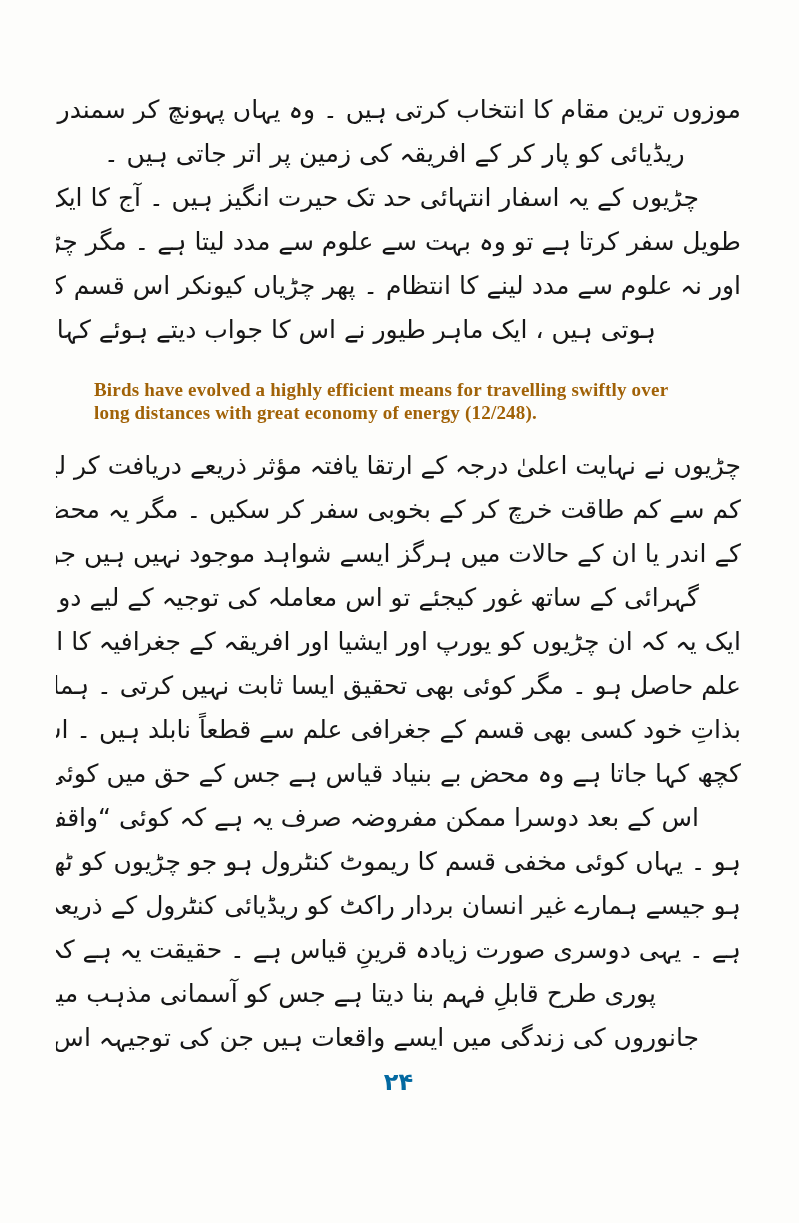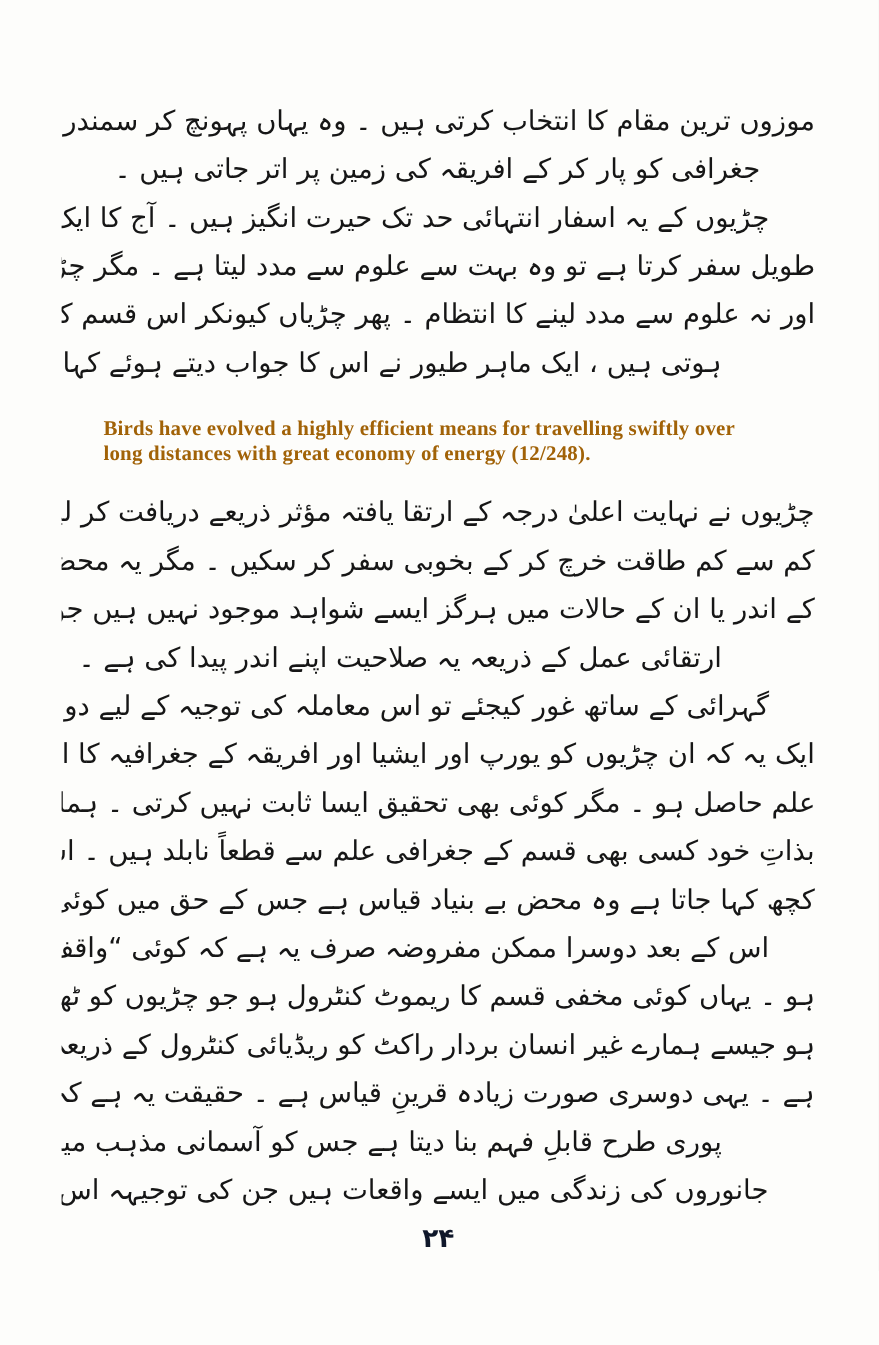--- a/index.html
+++ b/index.html
@@ -56,47 +56,46 @@
   }
   .quote .qline { white-space: nowrap; overflow: hidden; }
   
   .pagenum {
     direction: rtl;
     margin-top: 8px;
     text-align: center;
     font-family: "DejaVu Sans", sans-serif;
     font-weight: 700;
     font-size: 24px;
-    color: #0f172a;
+    color: #0369a1;
   }
 </style>
 </head>
 <body>
 
 <div class="page">
 
   <div class="urdu">
     <div class="uline">موزوں ترین مقام کا انتخاب کرتی ہیں ۔ وہ یہاں پہونچ کر سمندر میں داخل ہوتی ہیں اور آبنائے</div>
-    <div class="uline pos-left">جغرافی کو پار کر کے افریقہ کی زمین پر اتر جاتی ہیں ۔</div>
+    <div class="uline pos-left">ریڈیائی کو پار کر کے افریقہ کی زمین پر اتر جاتی ہیں ۔</div>
     <div class="uline indent">چڑیوں کے یہ اسفار انتہائی حد تک حیرت انگیز ہیں ۔ آج کا ایک انسان جب اس قسم کا</div>
     <div class="uline">طویل سفر کرتا ہے تو وہ بہت سے علوم سے مدد لیتا ہے ۔ مگر چڑیوں کے اندر نہ انسانی ذہن ہے</div>
     <div class="uline">اور نہ علوم سے مدد لینے کا انتظام ۔ پھر چڑیاں کیونکر اس قسم کے پیچیدہ اسفار میں کامیاب</div>
     <div class="uline center">ہوتی ہیں ، ایک ماہر طیور نے اس کا جواب دیتے ہوئے کہا ہے :</div>
   </div>
 
   <div class="quote">
     <div class="qline">Birds have evolved a highly efficient means for travelling swiftly over</div>
     <div class="qline">long distances with great economy of energy (12/248).</div>
   </div>
 
   <div class="urdu">
     <div class="uline">چڑیوں نے نہایت اعلیٰ درجہ کے ارتقا یافتہ مؤثر ذریعے دریافت کر لیے ہیں تاکہ وہ لمبے فاصلوں پر</div>
     <div class="uline">کم سے کم طاقت خرچ کر کے بخوبی سفر کر سکیں ۔ مگر یہ محض الفاظ ہیں ۔ حقیقت یہ ہے کہ چڑیوں</div>
     <div class="uline">کے اندر یا ان کے حالات میں ہرگز ایسے شواہد موجود نہیں ہیں جو یہ ثابت کریں کہ چڑیوں نے کسی</div>
-    <div class="uline center">ارتقائی عمل کے ذریعہ یہ صلاحیت اپنے اندر پیدا کی ہے ۔</div>
     <div class="uline indent">گہرائی کے ساتھ غور کیجئے تو اس معاملہ کی توجیہ کے لیے دو ہی ممکن مفروضے ہو سکتے ہیں ۔</div>
     <div class="uline">ایک یہ کہ ان چڑیوں کو یورپ اور ایشیا اور افریقہ کے جغرافیہ کا اور اس کی خشکی اور تری کا مکمل</div>
     <div class="uline">علم حاصل ہو ۔ مگر کوئی بھی تحقیق ایسا ثابت نہیں کرتی ۔ ہماری تمام معلومات کے مطابق چڑیاں</div>
     <div class="uline">بذاتِ خود کسی بھی قسم کے جغرافی علم سے قطعاً نابلد ہیں ۔ اس مفروضہ کو ثابت کرنے کے لیے جو</div>
     <div class="uline">کچھ کہا جاتا ہے وہ محض بے بنیاد قیاس ہے جس کے حق میں کوئی علمی شہادت موجود نہیں ۔</div>
     <div class="uline indent">اس کے بعد دوسرا ممکن مفروضہ صرف یہ ہے کہ کوئی “واقفِ جغرافیہ” ان کی رہنمائی کر رہا</div>
     <div class="uline">ہو ۔ یہاں کوئی مخفی قسم کا ریموٹ کنٹرول ہو جو چڑیوں کو ٹھیک اسی طرح مسلسل رہنمائی دے رہا</div>
     <div class="uline">ہو جیسے ہمارے غیر انسان بردار راکٹ کو ریڈیائی کنٹرول کے ذریعہ دور سے رہنمائی دی جاتی</div>
     <div class="uline">ہے ۔ یہی دوسری صورت زیادہ قرینِ قیاس ہے ۔ حقیقت یہ ہے کہ یہ واقعہ اس عقیدہ کو</div>
     <div class="uline center">پوری طرح قابلِ فہم بنا دیتا ہے جس کو آسمانی مذہب میں وحی سے تعبیر کیا گیا ہے ۔</div>

